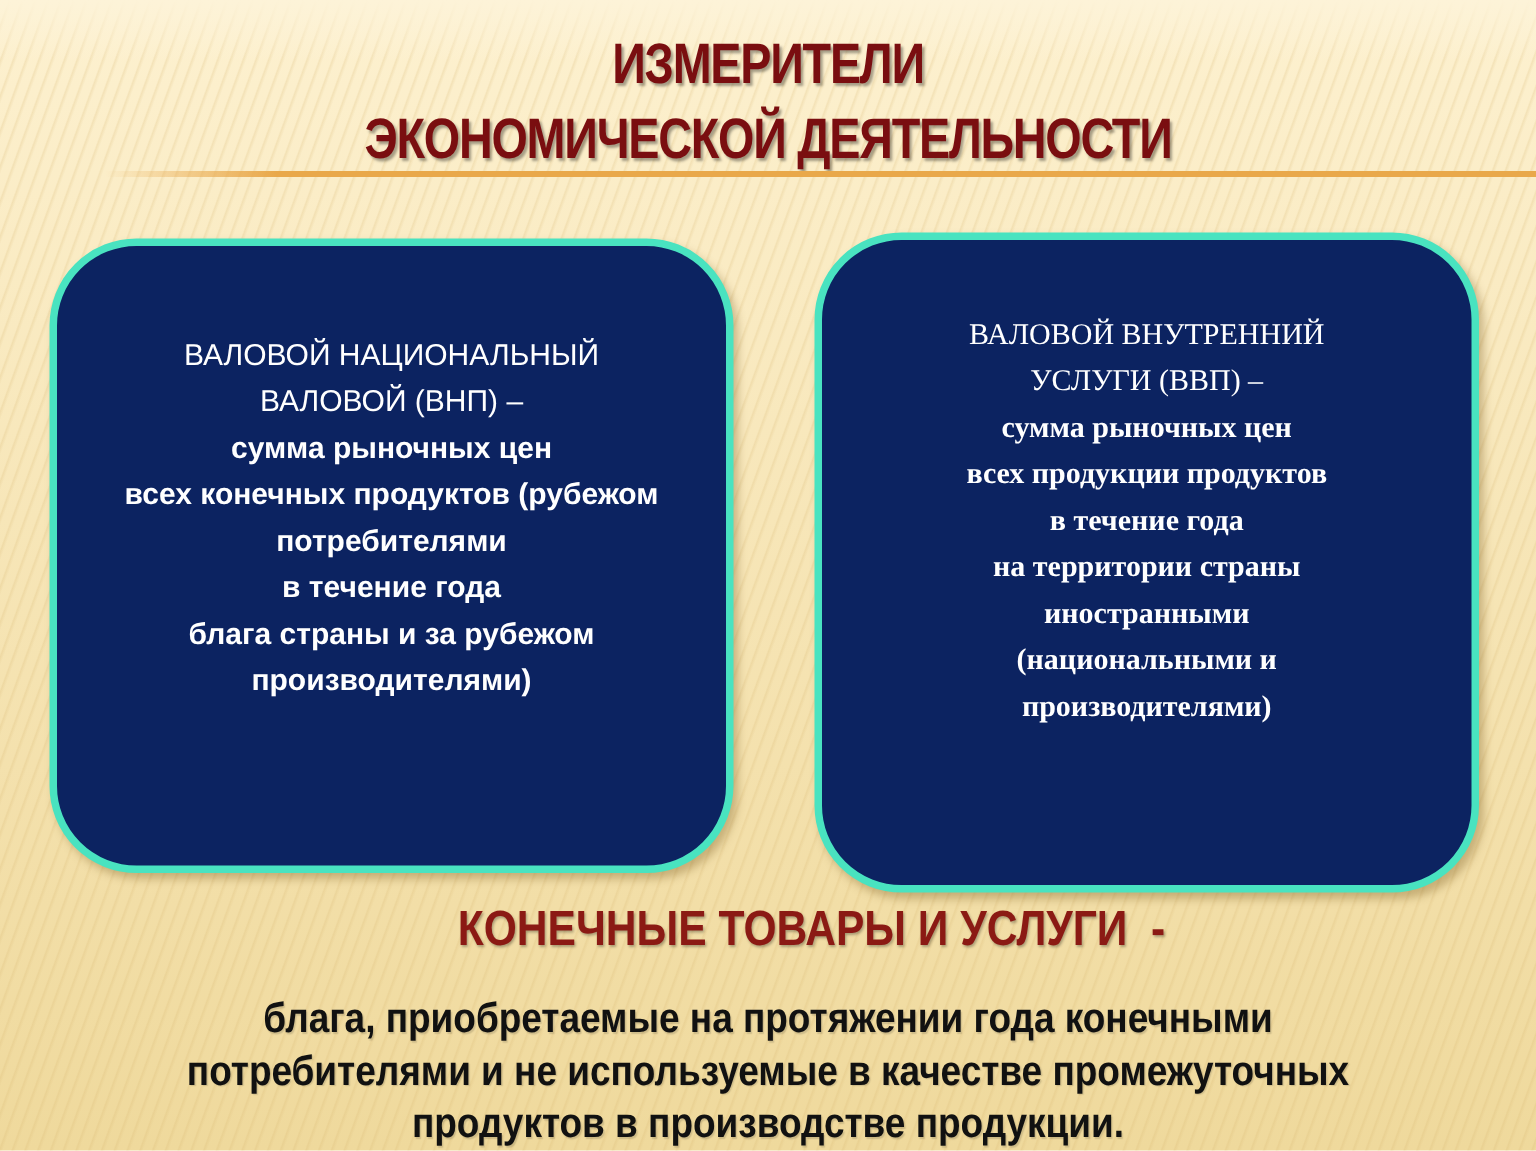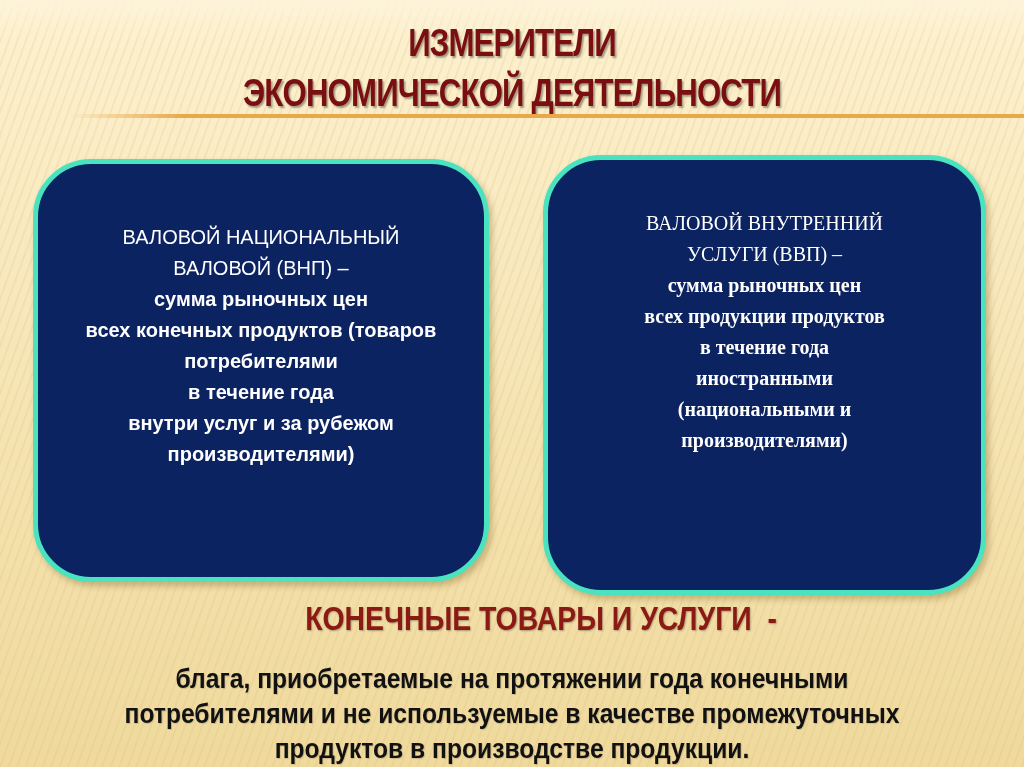--- a/index.html
+++ b/index.html
@@ -60,35 +60,36 @@
   <div>ЭКОНОМИЧЕСКОЙ ДЕЯТЕЛЬНОСТИ</div>
 </div>
 
 <div class="rule"></div>
 
 <div class="card card-left">
   <div class="card-body">
     <span class="card-head">ВАЛОВОЙ НАЦИОНАЛЬНЫЙ</span>
     <span class="card-head">ВАЛОВОЙ (ВНП) –</span>
     <span class="card-line">сумма рыночных цен</span>
-    <span class="card-line">всех конечных продуктов (товаров</span>
+    <span class="card-line">всех конечных продуктов (рубежом</span>
     <span class="card-line">потребителями</span>
     <span class="card-line">в течение года</span>
-    <span class="card-line">внутри услуг и за рубежом</span>
+    <span class="card-line">блага страны и за рубежом</span>
     <span class="card-line">производителями)</span>
   </div>
 </div>
 
 <div class="card card-right">
   <div class="card-body">
     <span class="card-head">ВАЛОВОЙ ВНУТРЕННИЙ</span>
     <span class="card-head">УСЛУГИ (ВВП) –</span>
     <span class="card-line">сумма рыночных цен</span>
     <span class="card-line">всех продукции продуктов</span>
     <span class="card-line">в течение года</span>
+    <span class="card-line">на территории страны</span>
     <span class="card-line">иностранными</span>
     <span class="card-line">(национальными и</span>
     <span class="card-line">производителями)</span>
   </div>
 </div>
 
 <div class="subhead" style="white-space:pre;">КОНЕЧНЫЕ ТОВАРЫ И УСЛУГИ  -</div>
 
 <div class="definition">
   <span>блага, приобретаемые на протяжении года конечными</span>

